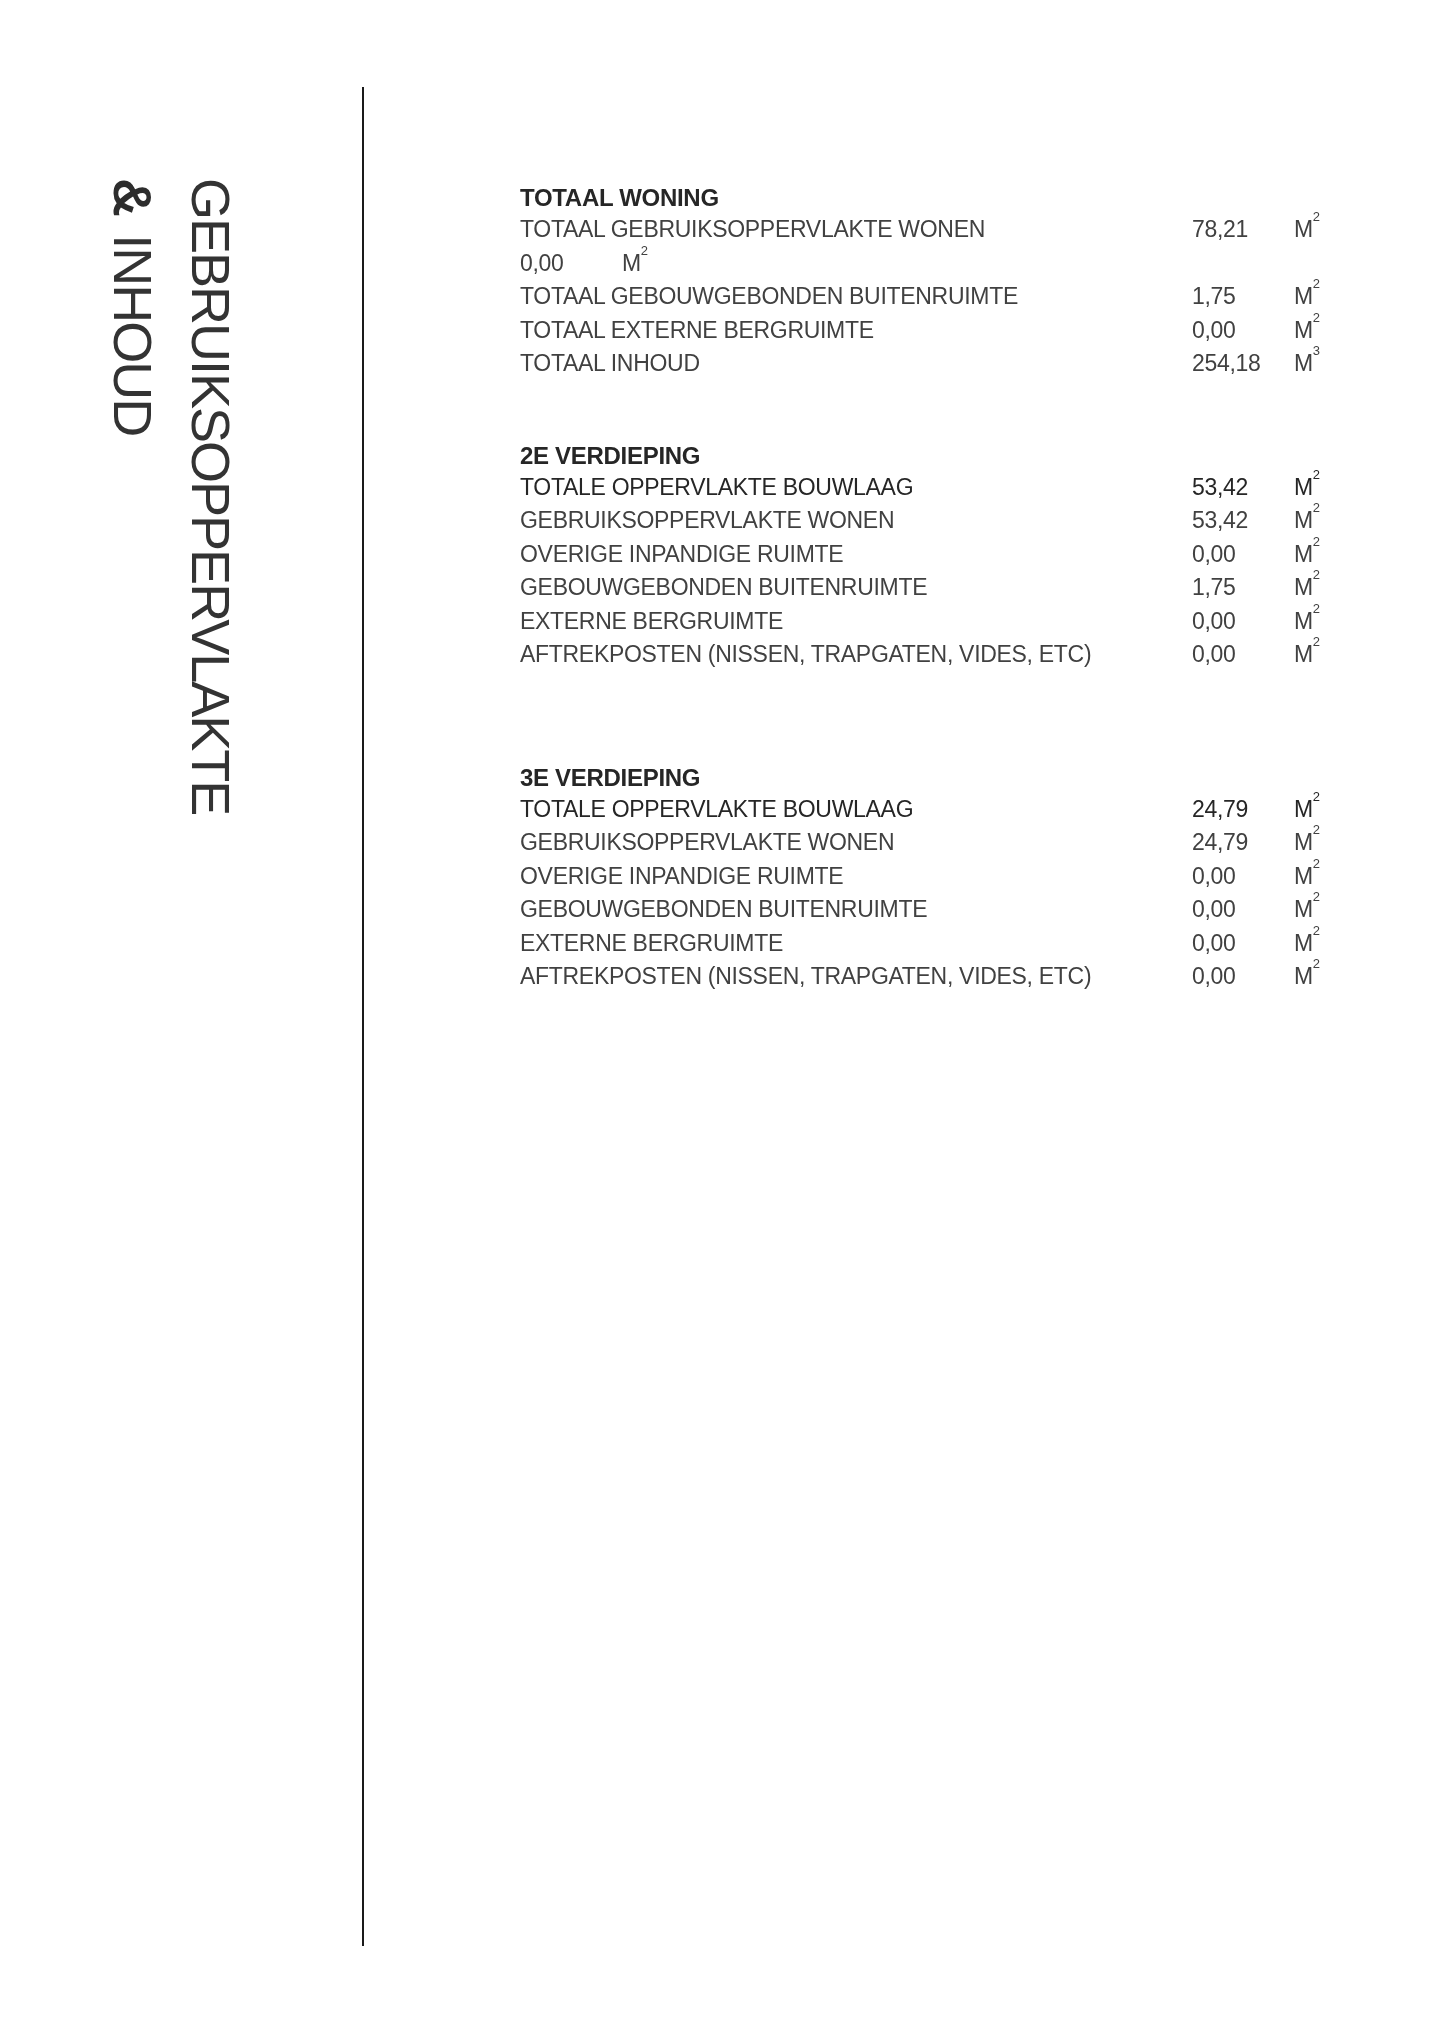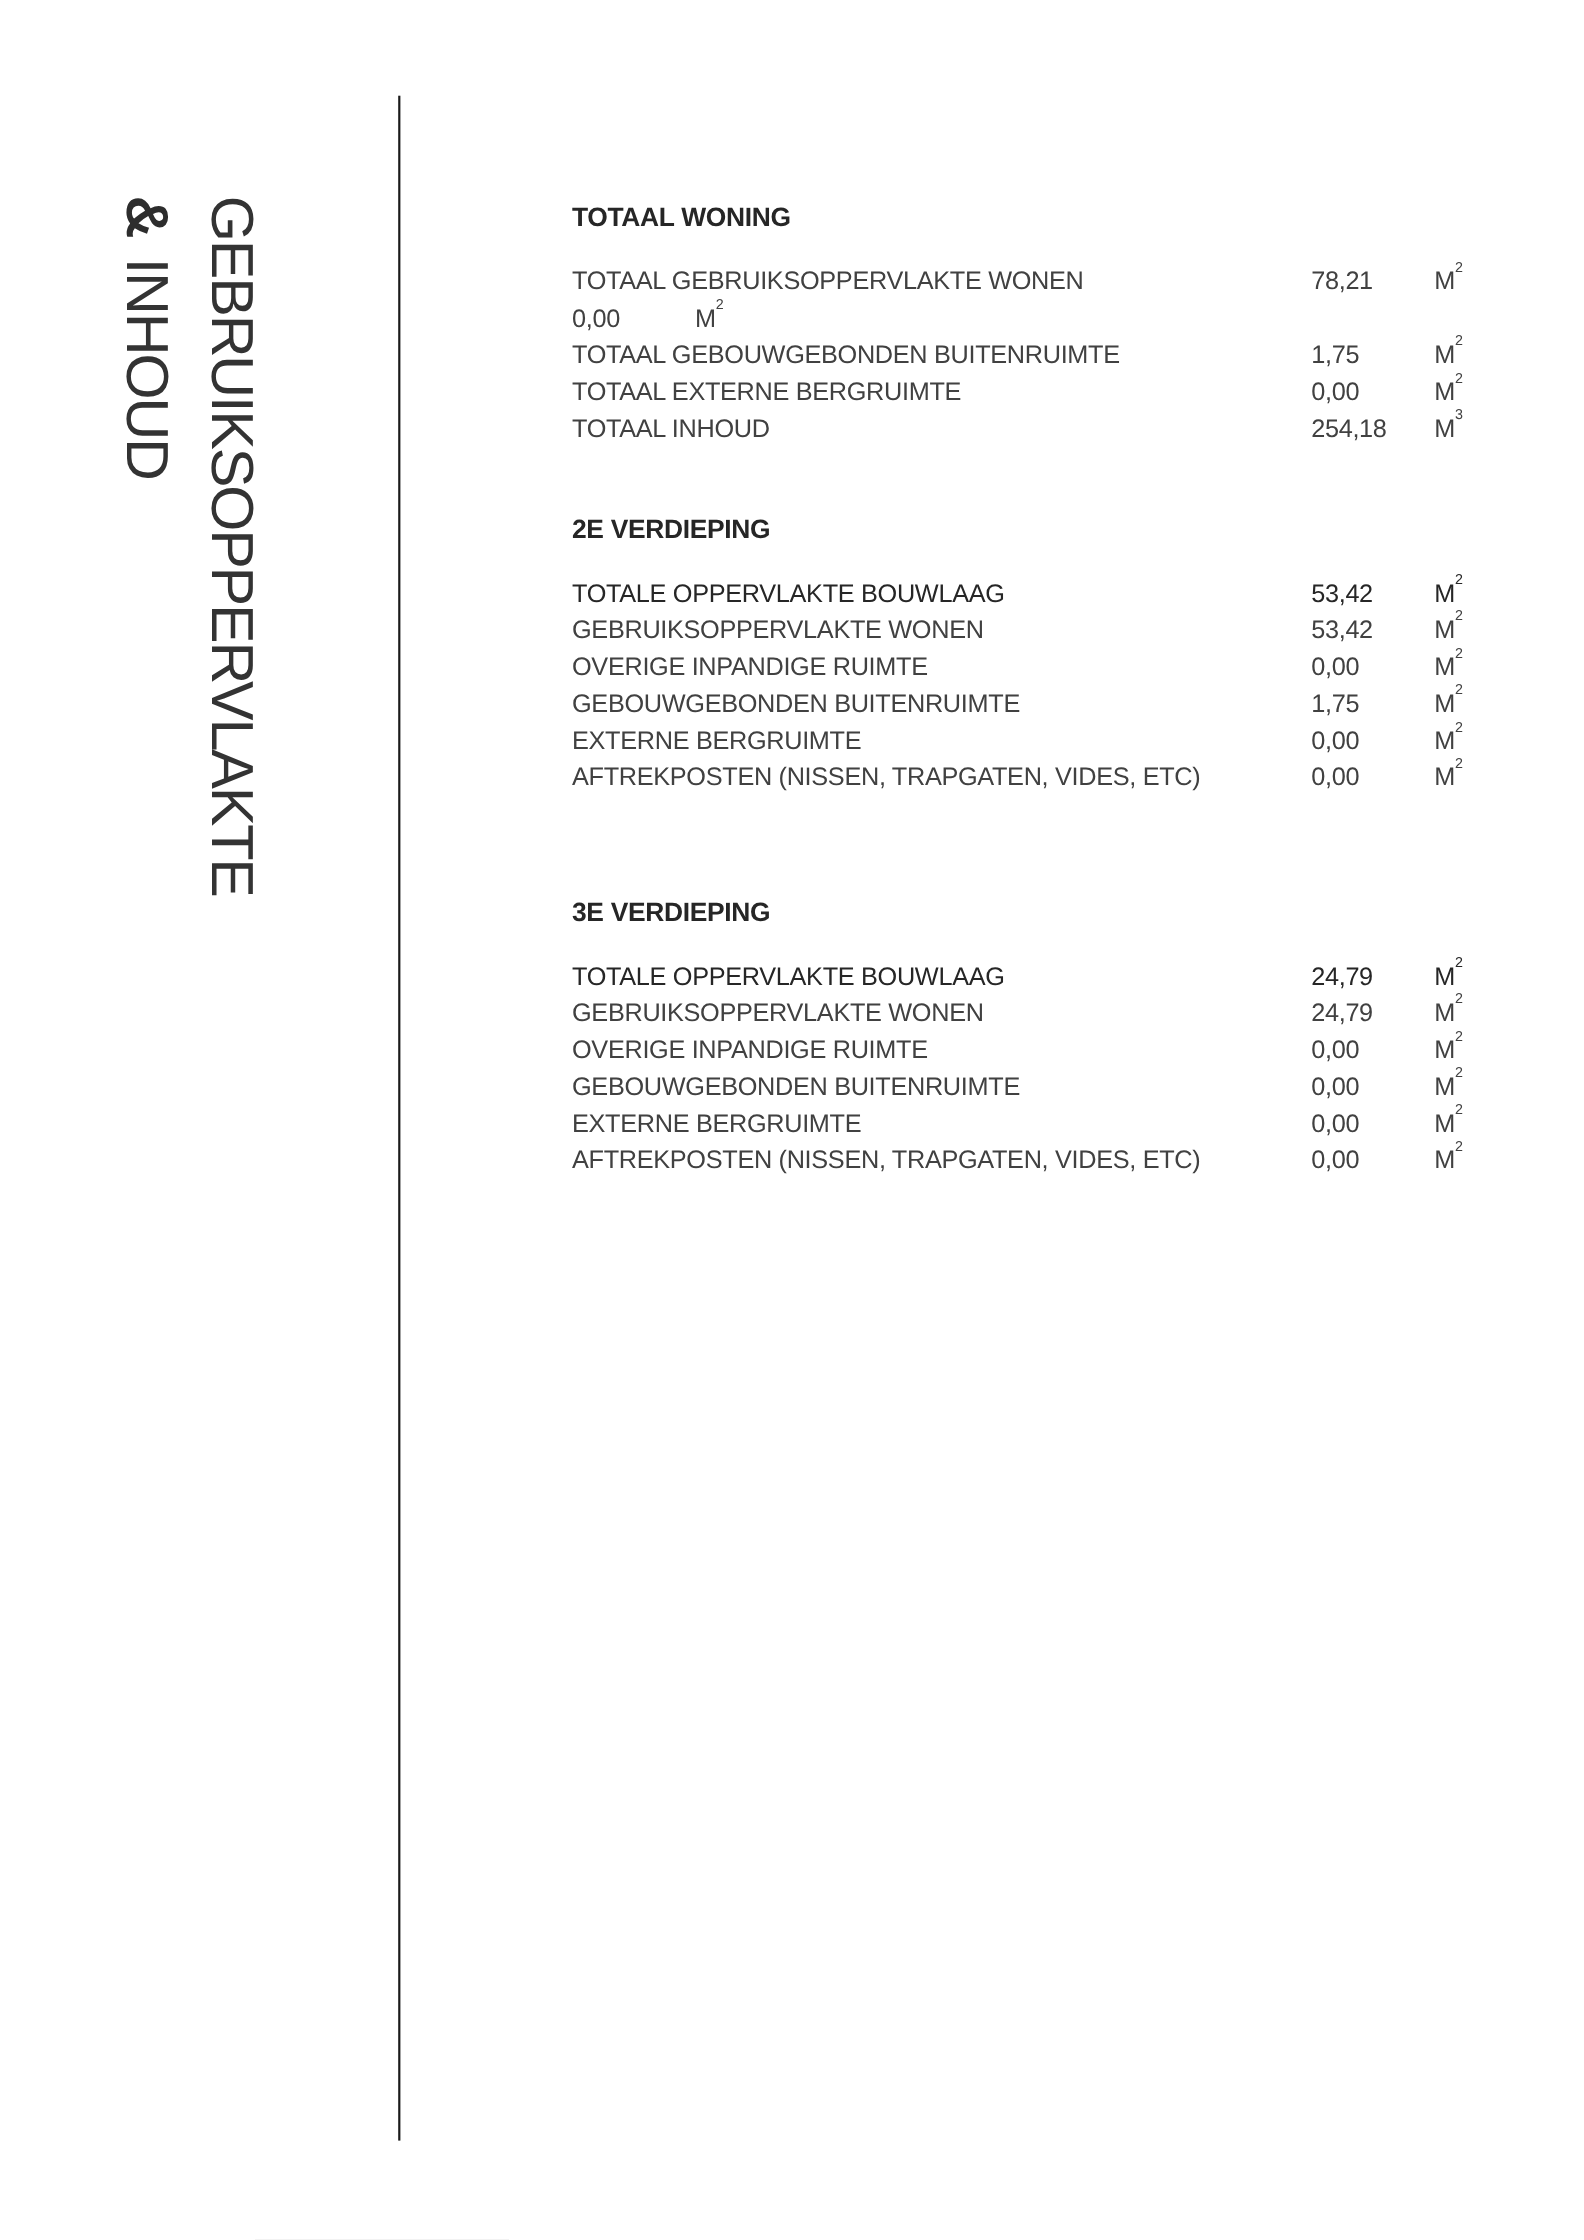--- a/index.html
+++ b/index.html
@@ -63,34 +63,34 @@
   .section .heading {
     font-size: 24px;
     line-height: 30px;
     font-weight: 600;
     letter-spacing: -0.3px;
     color: var(--text-strong);
   }
   .section-idx-0 { margin-top: 183px; }
   .section-idx-1 { margin-top: 60px; }
   .section-idx-2 { margin-top: 91px; }
-  .rows { margin-top: 26px; }
+  .rows { }
   .row {
     display: flex;
     align-items: baseline;
     height: 33.5px;
     font-size: 23px;
     line-height: 33.5px;
     letter-spacing: -0.3px;
     color: var(--text);
     font-weight: 400;
   }
   .row .label { flex: 1 1 auto; white-space: nowrap; overflow: hidden; }
   .row .value { flex: 0 0 80px; white-space: nowrap; }
-  .row .unit  { flex: 0 0 46px; margin-left: 12px; text-align: right; white-space: nowrap; }
+  .row .unit  { flex: 0 0 46px; margin-left: 12px; text-align: center; white-space: nowrap; }
   .row .unit sup {
     font-size: 13px;
     line-height: 0;
     position: relative;
     top: -7px;
     letter-spacing: 0;
   }
   .row.bold { font-weight: 400; color: var(--text-strong); }
 </style>
 </head>

